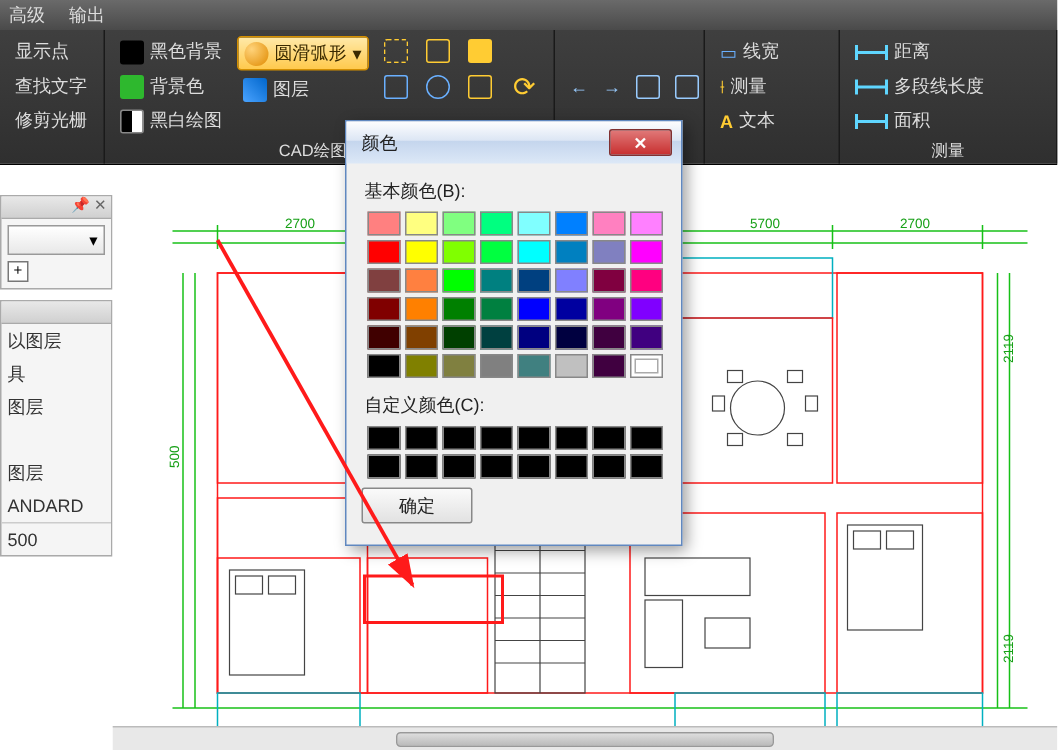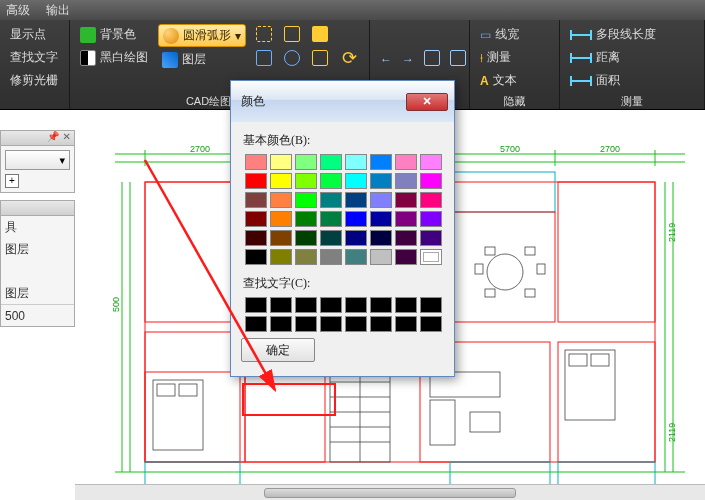--- a/index.html
+++ b/index.html
@@ -27,24 +27,24 @@
 .lp-row { height: 22px; line-height: 22px; font-size: 12px; padding: 0 4px; color: #333; display:flex; align-items:center; }
 .lp-drop { height: 20px; margin: 4px; border: 1px solid #999; background: linear-gradient(#fff,#e8e8e8); font-size: 11px; display:flex; align-items:center; justify-content:space-between; padding:0 4px;}
 .lp-plus { width: 14px; height: 14px; border:1px solid #777; background:#fff; font-size:10px; line-height:12px; text-align:center; margin:4px;}
 
 
 .canvas { position: absolute; left: 75px; top: 112px; right: 0; bottom: 0; background: #fff; overflow: hidden; }
 .floorplan { position: absolute; inset: 0; }
 
 
 .dialog { position: absolute; left: 230px; top: 80px; width: 225px; background: #f0f0f0; border: 1px solid #6088c0; box-shadow: 3px 3px 10px rgba(0,0,0,0.4); }
-.dlg-title { height: 41px; background: linear-gradient(#fdfdfe,#dce6f4 45%,#c4d5ed 46%,#dce8f7); display: flex; align-items: center; padding: 0 6px 0 10px; font-size: 12px; color: #222; }
+.dlg-title { height: 28px; background: linear-gradient(#fdfdfe,#dce6f4 45%,#c4d5ed 46%,#dce8f7); display: flex; align-items: center; padding: 0 6px 0 10px; font-size: 12px; color: #222; }
 .dlg-close { margin-left: auto; width: 42px; height: 18px; background: linear-gradient(#e07878,#c83030); border: 1px solid #803030; border-radius: 2px; display:flex; align-items:center; justify-content:center; color:#fff; font-weight: bold; font-size: 11px;}
 .dlg-body { padding: 8px 10px 12px 10px; font-size: 12px; color: #222; }
-.section-label { margin: 2px 0 5px 2px; font-family: Liberation Serif, serif; }
+.section-label { margin: 2px 0 5px 2px; }
 .swatch-grid { display: grid; grid-template-columns: repeat(8, 22px); gap: 3px; margin: 0 0 10px 4px; }
 .swatch { width: 22px; height: 16px; border: 1px solid #888; cursor: pointer; }
 .swatch.nofill { background: #fff; position: relative; }
 .swatch.nofill::after { content:''; position:absolute; inset:2px; border:1px solid #aaa; }
 .custom-row { display: grid; grid-template-columns: repeat(8, 22px); gap: 3px; margin: 0 0 3px 4px; }
 .custom-row .swatch { background: #000; }
 .dlg-btn-wide { margin: 8px 4px 4px 4px; height: 24px; background: linear-gradient(#fafafa,#e2e2e2); border: 1px solid #888; border-radius: 2px; font-size: 12px; display:flex; align-items:center; justify-content:center; cursor:pointer; }
 .dlg-btnrow { display: flex; gap: 29px; justify-content: flex-start; margin: 6px 0 2px 0; }
 .dlg-btn { width: 74px; height: 24px; background: linear-gradient(#fafafa,#e2e2e2); border: 1px solid #888; border-radius: 2px; font-size: 12px; display:flex; align-items:center; justify-content:center; cursor:pointer; }
 
@@ -77,20 +77,24 @@
             <span>修剪光栅</span>
           </div>
     </div>
       </div>
   </div>
 
   <div class="ribbon-group" style="width:300px">
     <div class="ribbon-body">
       <div class="ribbon-col">
         <div class="ribbon-btn">
+            <span class="icon-sq" style="background:#000"></span>
+            <span>黑色背景</span>
+          </div>
+        <div class="ribbon-btn">
             <span class="icon-sq" style="background:#2eb82e"></span>
             <span>背景色</span>
           </div>
         <div class="ribbon-btn">
             <span class="icon-sq" style="background:linear-gradient(90deg,#000 50%,#fff 50%);border:1px solid #888"></span>
             <span>黑白绘图</span>
           </div>
       </div>
       <div class="ribbon-col">
         <div class="ribbon-btn highlighted">
@@ -167,33 +171,32 @@
       <div class="ribbon-btn">
             <span style="color:#ffcc33">⟊</span>
             <span>测量</span>
           </div>
       <div class="ribbon-btn">
             <span style="color:#ffcc33;font-weight:bold">A</span>
             <span>文本</span>
           </div>
     </div>
       </div>
-    <div class="ribbon-group-title">隐藏</div>
   </div>
 
   <div class="ribbon-group" style="flex:1">
     <div class="ribbon-body">
         <div class="ribbon-col">
       <div class="ribbon-btn">
             <span class="icon-dim"></span>
+            <span>距离</span>
+          </div>
+      <div class="ribbon-btn">
+            <span class="icon-dim"></span>
             <span>多段线长度</span>
-          </div>
-      <div class="ribbon-btn">
-            <span class="icon-dim"></span>
-            <span>距离</span>
           </div>
       <div class="ribbon-btn">
             <span class="icon-dim"></span>
             <span>面积</span>
           </div>
     </div>
       </div>
     <div class="ribbon-group-title">测量</div>
   </div>
 </div>
@@ -203,24 +206,26 @@
       <span style="float:right;font-size:10px;padding-right:3px;color:#666">📌 ✕</span>
     </div>
   <div class="lp-drop">
       <span></span>
       <span>▾</span>
     </div>
   <div class="lp-plus">+</div>
 </div>
 <div class="leftpanel" style="top:200px">
   <div class="lp-header"></div>
+  <div class="lp-row">以图层</div>
   <div class="lp-row">具</div>
   <div class="lp-row">图层</div>
   <div class="lp-row"></div>
   <div class="lp-row">图层</div>
+  <div class="lp-row">ANDARD</div>
   <div class="lp-row" style="border-top:1px solid #ccc">500</div>
 </div>
 
 <div class="canvas">
   <svg class="floorplan" viewBox="0 0 630 390">
 
     <g stroke="#17c017" stroke-width="1">
       <line x1="40" y1="50" x2="610" y2="50"></line>
       <line x1="40" y1="42" x2="610" y2="42"></line>
       <line x1="55" y1="70" x2="55" y2="360"></line>
@@ -357,21 +362,21 @@
         <div class="swatch" style="background: rgb(64, 0, 128);"></div>
         <div class="swatch" style="background: rgb(0, 0, 0);"></div>
         <div class="swatch" style="background: rgb(128, 128, 0);"></div>
         <div class="swatch" style="background: rgb(128, 128, 64);"></div>
         <div class="swatch" style="background: rgb(128, 128, 128);"></div>
         <div class="swatch" style="background: rgb(64, 128, 128);"></div>
         <div class="swatch" style="background: rgb(192, 192, 192);"></div>
         <div class="swatch" style="background: rgb(64, 0, 64);"></div>
         <div class="swatch nofill"></div>
       </div>
-    <div class="section-label">查找文字(C):</div>
+    <div class="section-label">自定义颜色(C):</div>
     <div class="custom-row">
       <div class="swatch"></div>
         <div class="swatch"></div>
         <div class="swatch"></div>
         <div class="swatch"></div>
         <div class="swatch"></div>
         <div class="swatch"></div>
         <div class="swatch"></div>
         <div class="swatch"></div>
     </div>

